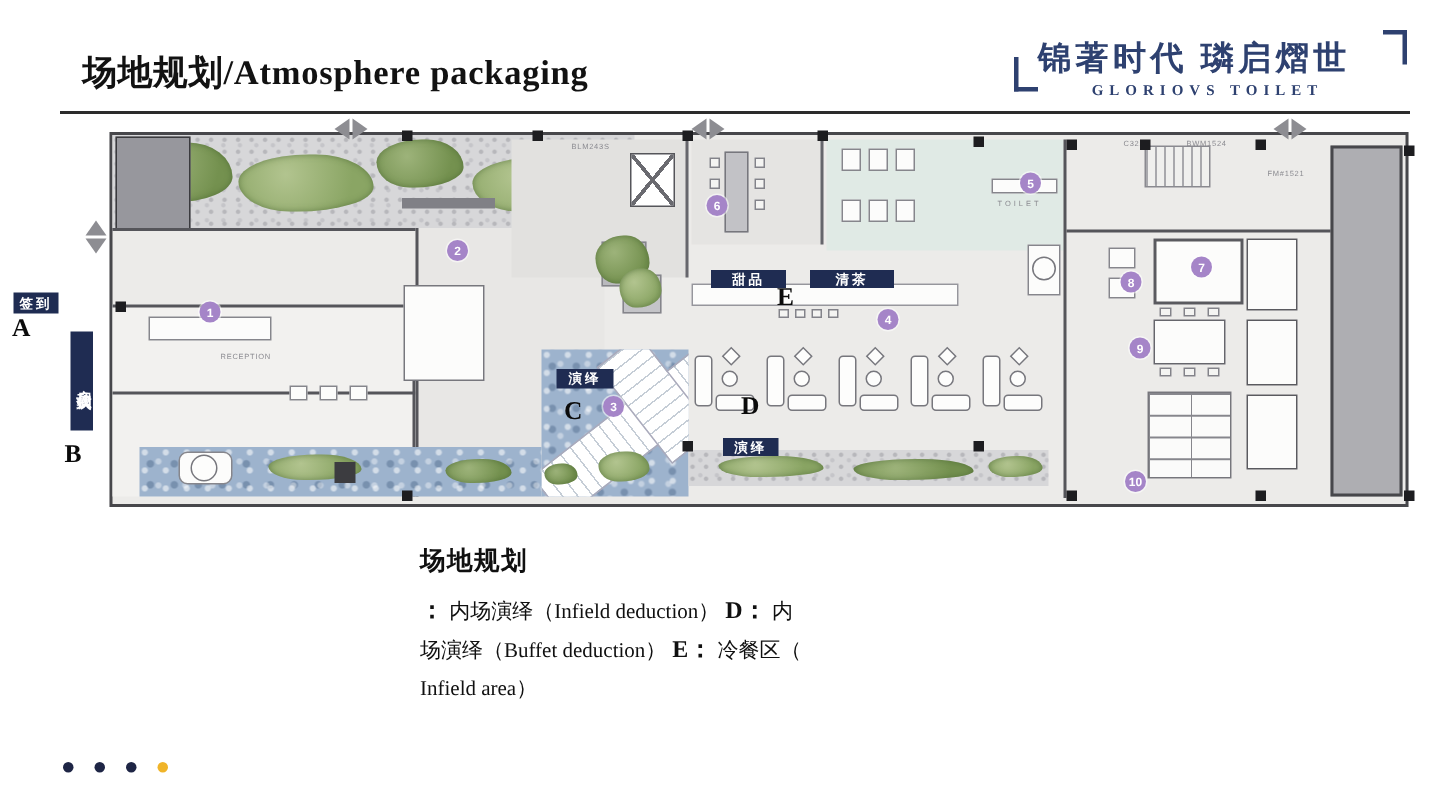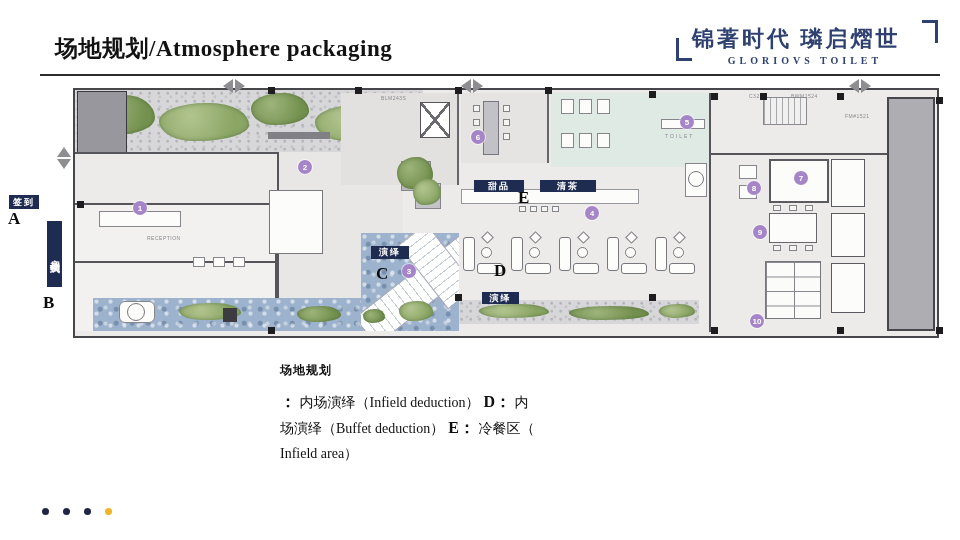--- a/index.html
+++ b/index.html
@@ -58,21 +58,21 @@
   .navy-badge{background:#1f2c52;color:#ffffff;font-size:9px;font-weight:bold;
     display:flex;align-items:center;justify-content:center;letter-spacing:2px;}
   .navy-badge.vert{writing-mode:vertical-rl;text-orientation:upright;letter-spacing:1px;font-size:10px;}
   .zone-letter{font-family:"Liberation Serif","DejaVu Serif",serif;font-weight:bold;
     font-size:17px;color:#0b0b0b;}
   .marker{width:14px;height:14px;border-radius:50%;background:#a585c8;color:#fff;
     font-size:8px;font-weight:bold;display:flex;align-items:center;justify-content:center;
     box-shadow:0 0 0 1px rgba(255,255,255,.55);}
   
   .legend{font-family:"Liberation Serif","DejaVu Serif",serif;color:#101010;}
-  .legend-head{font-size:12px;font-weight:bold;margin-bottom:10px;letter-spacing:1px;}
+  .legend-head{font-size:17px;font-weight:bold;margin-bottom:10px;letter-spacing:1px;}
   .legend-line{font-size:14px;line-height:25px;white-space:nowrap;}
   .legend-line .bl{font-weight:bold;font-size:16px;}
   
   .dots{display:flex;gap:14px;}
   .dot{width:7px;height:7px;border-radius:50%;}
 </style>
 </head>
 <body>
 
 <div class="abs page-title" style="left:55px;top:33px;">场地规划/Atmosphere packaging</div>

